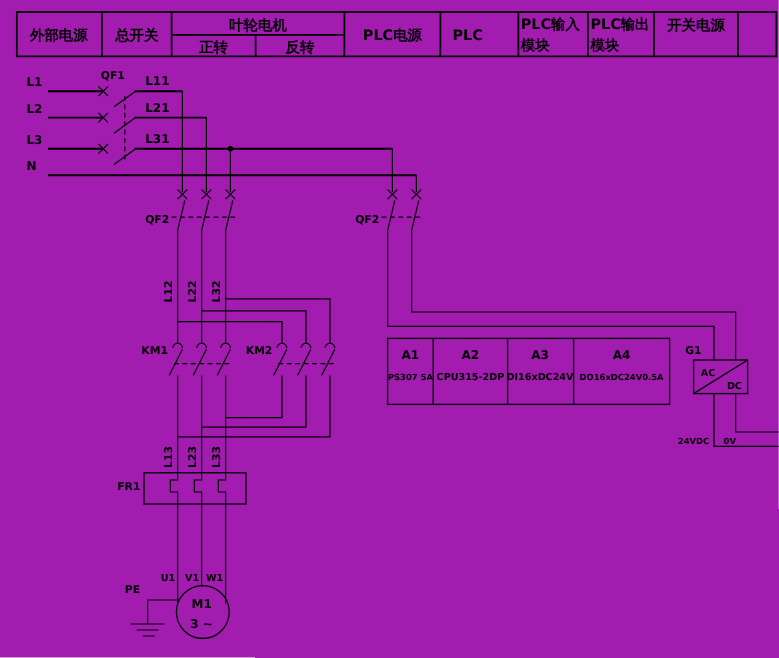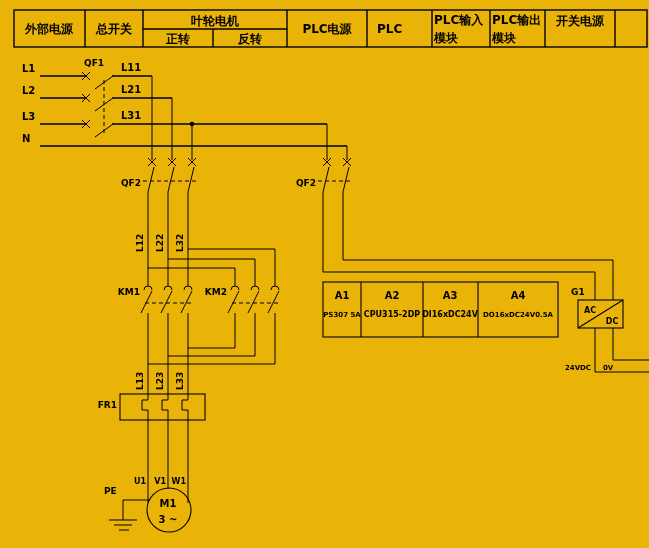--- a/index.html
+++ b/index.html
@@ -1,16 +1,16 @@
 <!DOCTYPE html>
 <html><head>
 <meta charset="utf-8">
 <style>
   html,body{margin:0;padding:0;background:#fff;}
-  .stage{position:relative;width:649px;height:548px;background:#eab308;overflow:hidden;}
+  .stage{position:relative;width:649px;height:548px;background:#a21caf;overflow:hidden;}
   svg{position:absolute;left:0;top:0;}
   text{font-family:"DejaVu Sans","Liberation Sans",sans-serif;font-weight:bold;fill:#000;}
   .t12{font-size:12px;}
   .t10{font-size:10px;}
   .t9{font-size:9px;}
   .t8{font-size:8px;}
   .t7{font-size:7px;}
   .wire{stroke:#000;stroke-width:1;fill:none;}
   .wire2{stroke:#000;stroke-width:1.6;fill:none;}
   .tbl{stroke:#000;stroke-width:1.4;fill:none;}

